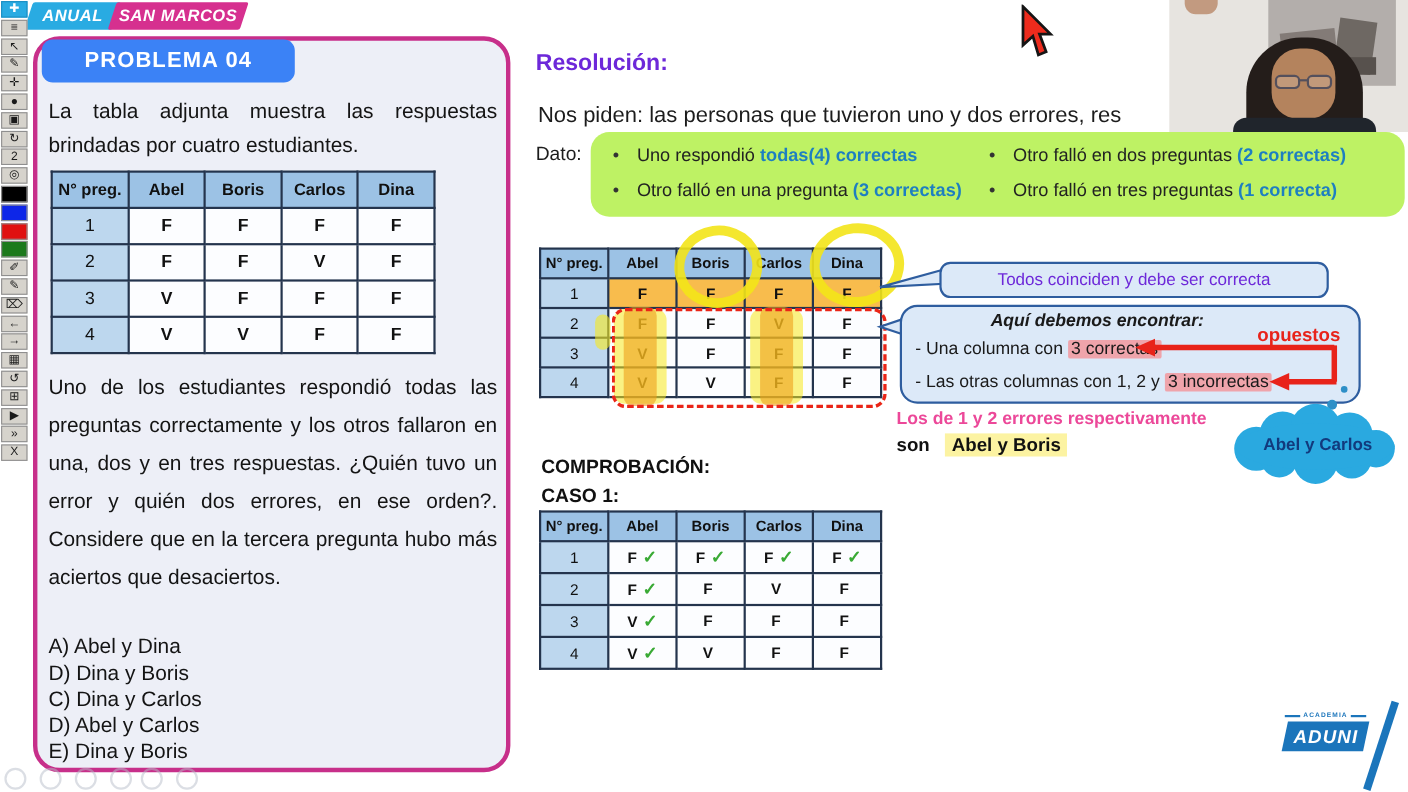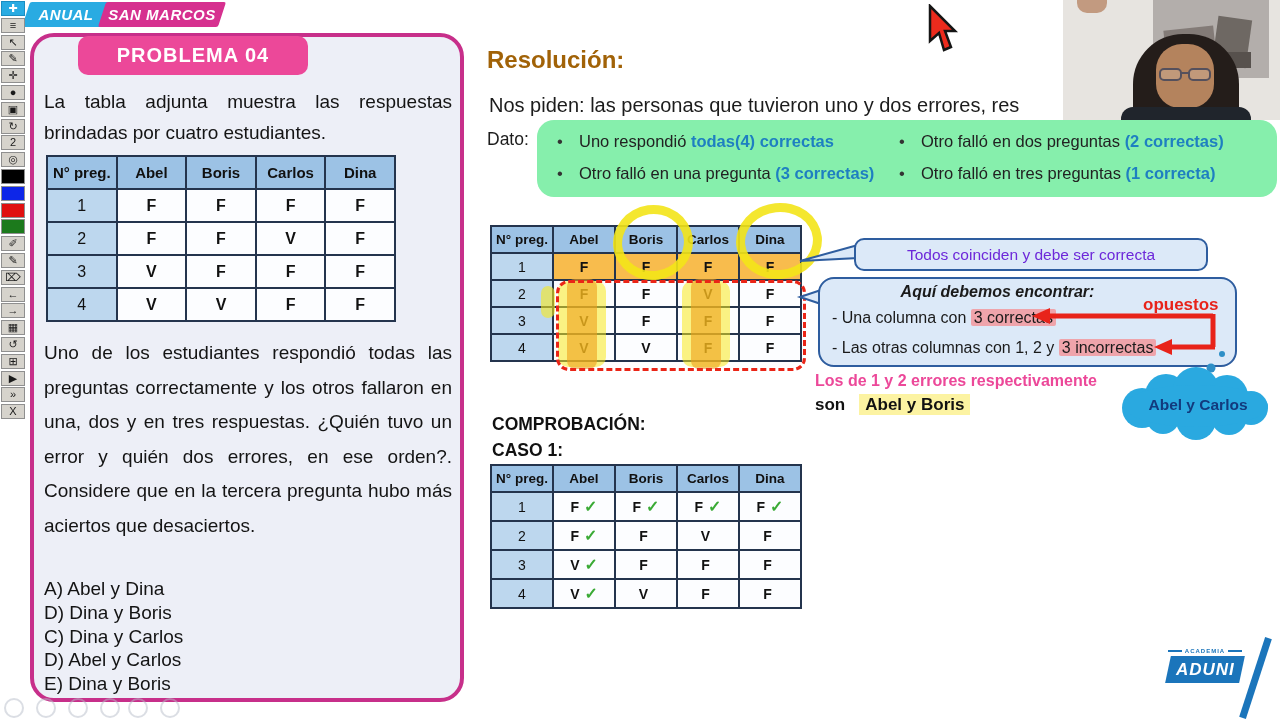--- a/index.html
+++ b/index.html
@@ -22,23 +22,23 @@
   .ribbon.blue{left:26px;width:80px;}
   .ribbon.blue::before{background:#29abe2;}
   .ribbon.pink{left:102px;width:120px;}
   .ribbon.pink::before{background:#d6308f;}
   .ribbon span{position:relative;display:block;text-align:center;color:#fff;font-weight:bold;
       font-style:italic;font-size:15px;line-height:25px;letter-spacing:.5px;}
 
   
   .panel{position:absolute;left:30px;top:33px;width:434px;height:669px;background:#edeff7;
       border:4px solid #c72f8a;border-radius:24px;box-sizing:border-box;z-index:2;}
-  .prob-title{position:absolute;left:38px;top:36px;width:230px;height:39px;background:#ec4899;
+  .prob-title{position:absolute;left:38px;top:36px;width:230px;height:39px;background:#3b82f6;
       border-radius:10px;color:#fff;font-weight:bold;font-size:20px;display:flex;align-items:center;
-      justify-content:center;letter-spacing:1px;z-index:6;margin-left:40px;}
+      justify-content:center;letter-spacing:1px;z-index:6;}
   .p-intro{position:absolute;left:44px;top:86px;width:408px;font-size:19px;color:#141414;
       text-align:justify;line-height:1.65;z-index:5;}
   .p-body{position:absolute;left:44px;top:336px;width:408px;font-size:19px;color:#141414;
       text-align:justify;line-height:1.82;z-index:5;}
   .p-opts{position:absolute;left:44px;top:578px;font-size:19px;color:#141414;line-height:1.2;z-index:5;}
   .p-opts div{margin-bottom:1px;}
 
   
   table.qtable{border-collapse:collapse;table-layout:fixed;background:#fcfdff;z-index:5;position:absolute;}
   .qtable th,.qtable td{border:2px solid #24344d;text-align:center;font-weight:bold;color:#111;padding:0;overflow:visible;}
@@ -65,25 +65,25 @@
   .col-bar .inner{position:absolute;left:9px;top:-2px;width:30px;height:90px;
       background:rgba(238,160,28,.6);border-radius:8px;}
   .bar-abel{left:558px;}
   .bar-carlos{left:682px;}
   .smudge{position:absolute;left:541px;top:286px;width:14px;height:32px;background:rgba(247,233,30,.6);
       border-radius:8px;z-index:7;}
   .red-dash{position:absolute;left:556px;top:280px;width:244px;height:85px;border:3px dashed #ea2517;
       border-radius:13px;z-index:9;}
 
   
-  .res-title{position:absolute;left:487px;top:46px;font-size:24px;font-weight:bold;color:#a16207;z-index:5;}
+  .res-title{position:absolute;left:487px;top:46px;font-size:21px;font-weight:bold;color:#6d28d9;z-index:5;}
   .nos-piden{position:absolute;left:489px;top:94px;width:573px;font-size:20px;color:#1c1c1c;
       white-space:nowrap;overflow:hidden;z-index:5;}
   .dato-label{position:absolute;left:487px;top:129px;font-size:17.5px;color:#1c1c1c;z-index:5;}
-  .dato-box{position:absolute;left:537px;top:120px;width:740px;height:77px;background:#86efac;
+  .dato-box{position:absolute;left:537px;top:120px;width:740px;height:77px;background:#bef264;
       border-radius:17px;z-index:4;}
   .dato-item{position:absolute;font-size:16.5px;color:#222;white-space:nowrap;}
   .dato-item .bullet{display:inline-block;width:22px;color:#333;}
   .blue-b{color:#1e7fc1;font-weight:bold;}
   .di0{left:20px;top:12px;} .di1{left:20px;top:44px;} .di2{left:362px;top:12px;} .di3{left:362px;top:44px;}
 
   
   .bub{position:absolute;background:#dce9f8;border:2px solid #2e5d9f;z-index:13;box-sizing:border-box;}
   .bub1{left:854px;top:238px;width:354px;height:33px;border-radius:10px;display:flex;align-items:center;
       justify-content:center;font-size:15.5px;color:#6d28d9;}

